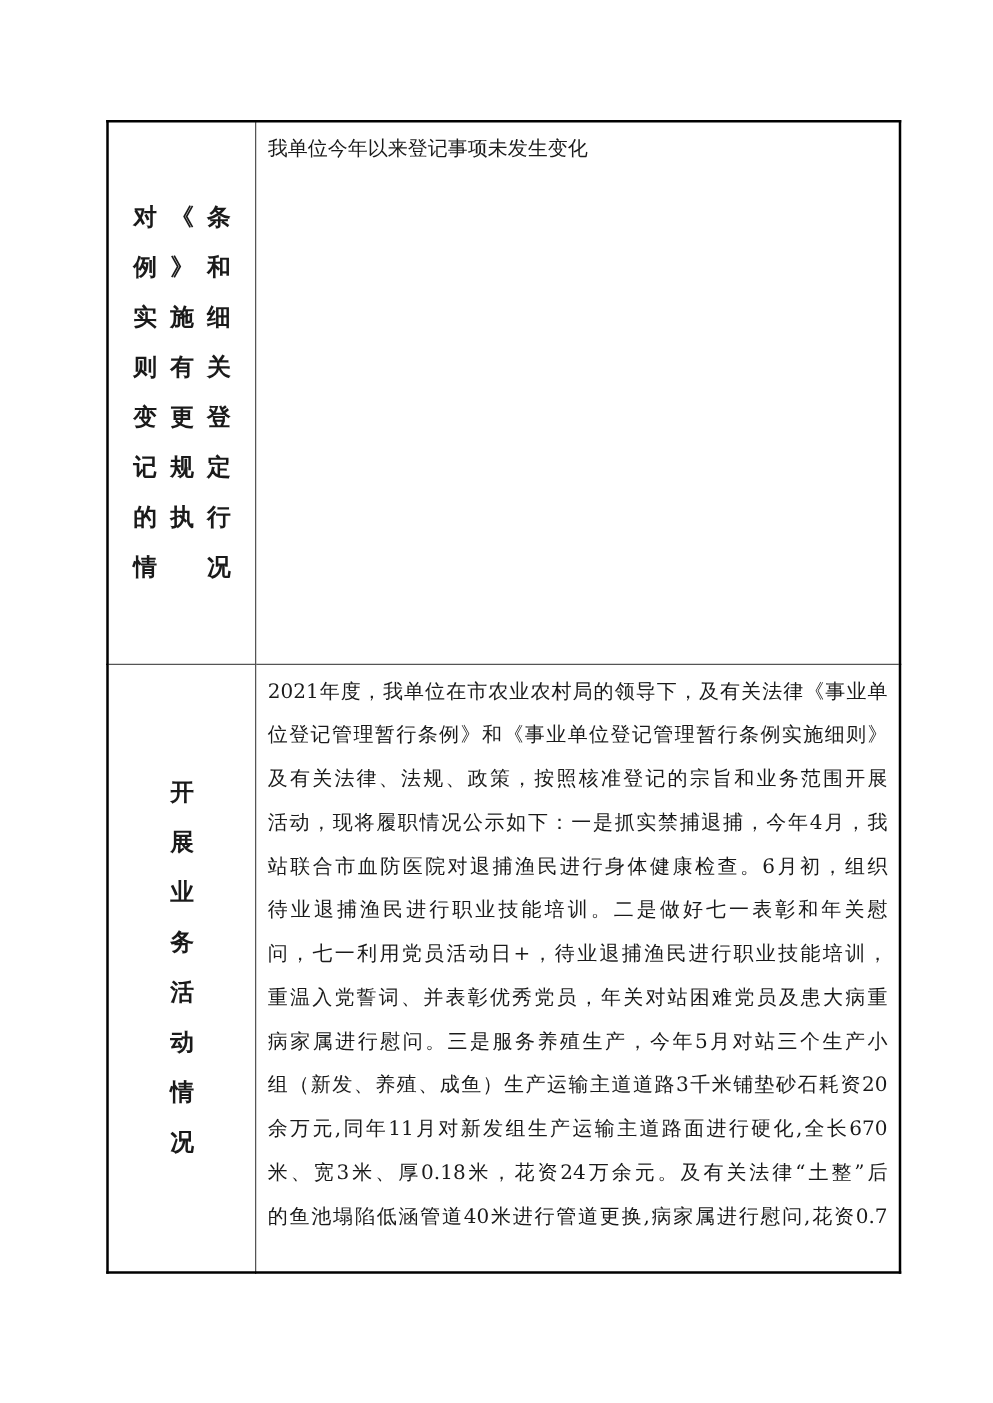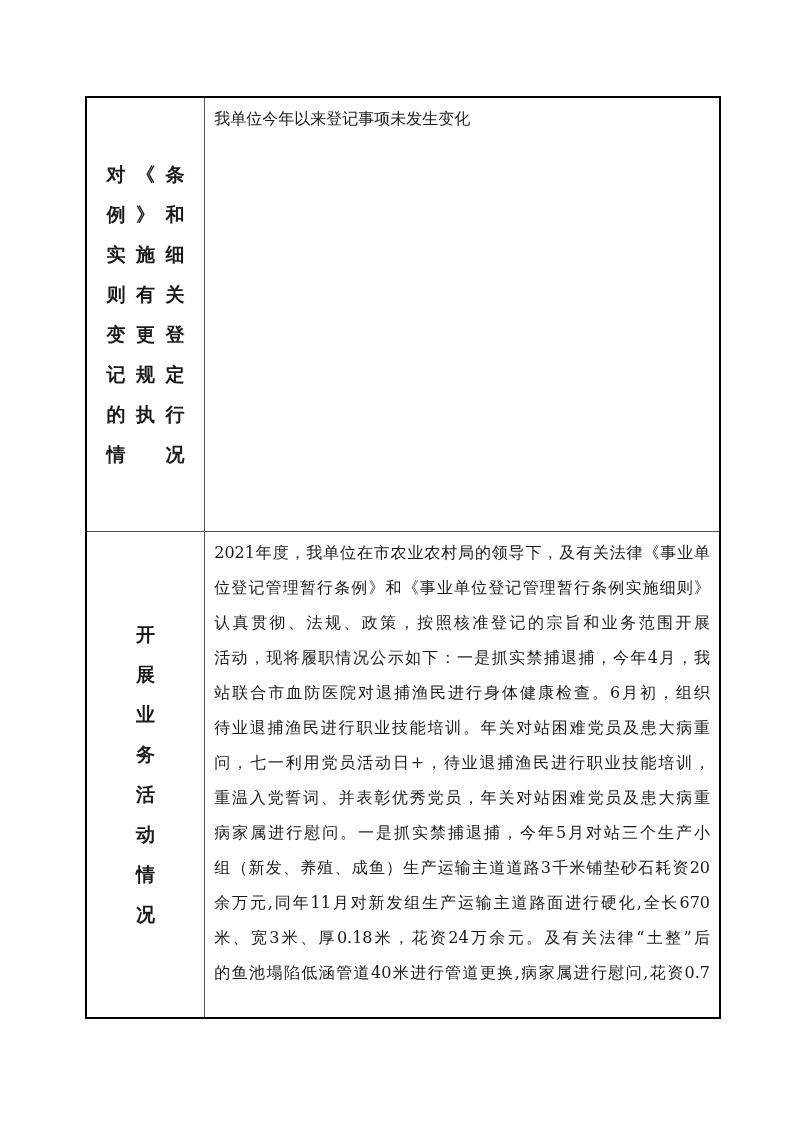--- a/index.html
+++ b/index.html
@@ -97,27 +97,27 @@
         <div class="vlabel-char">业</div>
         <div class="vlabel-char">务</div>
         <div class="vlabel-char">活</div>
         <div class="vlabel-char">动</div>
         <div class="vlabel-char">情</div>
         <div class="vlabel-char">况</div>
       </td>
       <td class="content-cell">
         <div class="content-line">2021年度，我单位在市农业农村局的领导下，及有关法律《事业单</div>
         <div class="content-line">位登记管理暂行条例》和《事业单位登记管理暂行条例实施细则》</div>
-        <div class="content-line">认真贯彻、法规、政策，按照核准登记的宗旨和业务范围开展</div>
+        <div class="content-line">及有关法律、法规、政策，按照核准登记的宗旨和业务范围开展</div>
         <div class="content-line">活动，现将履职情况公示如下：一是抓实禁捕退捕，今年4月，我</div>
         <div class="content-line">站联合市血防医院对退捕渔民进行身体健康检查。6月初，组织</div>
-        <div class="content-line">待业退捕渔民进行职业技能培训。年关对站困难党员及患大病重</div>
+        <div class="content-line">待业退捕渔民进行职业技能培训。二是做好七一表彰和年关慰</div>
         <div class="content-line">问，七一利用党员活动日+，待业退捕渔民进行职业技能培训，</div>
         <div class="content-line">重温入党誓词、并表彰优秀党员，年关对站困难党员及患大病重</div>
-        <div class="content-line">病家属进行慰问。一是抓实禁捕退捕，今年5月对站三个生产小</div>
+        <div class="content-line">病家属进行慰问。三是服务养殖生产，今年5月对站三个生产小</div>
         <div class="content-line">组（新发、养殖、成鱼）生产运输主道道路3千米铺垫砂石耗资20</div>
         <div class="content-line">余万元,同年11月对新发组生产运输主道路面进行硬化,全长670</div>
         <div class="content-line">米、宽3米、厚0.18米，花资24万余元。及有关法律“土整”后</div>
         <div class="content-line">的鱼池塌陷低涵管道40米进行管道更换,病家属进行慰问,花资0.7</div>
       </td>
     </tr>
   </tbody>
     </table>
 </div>
 

